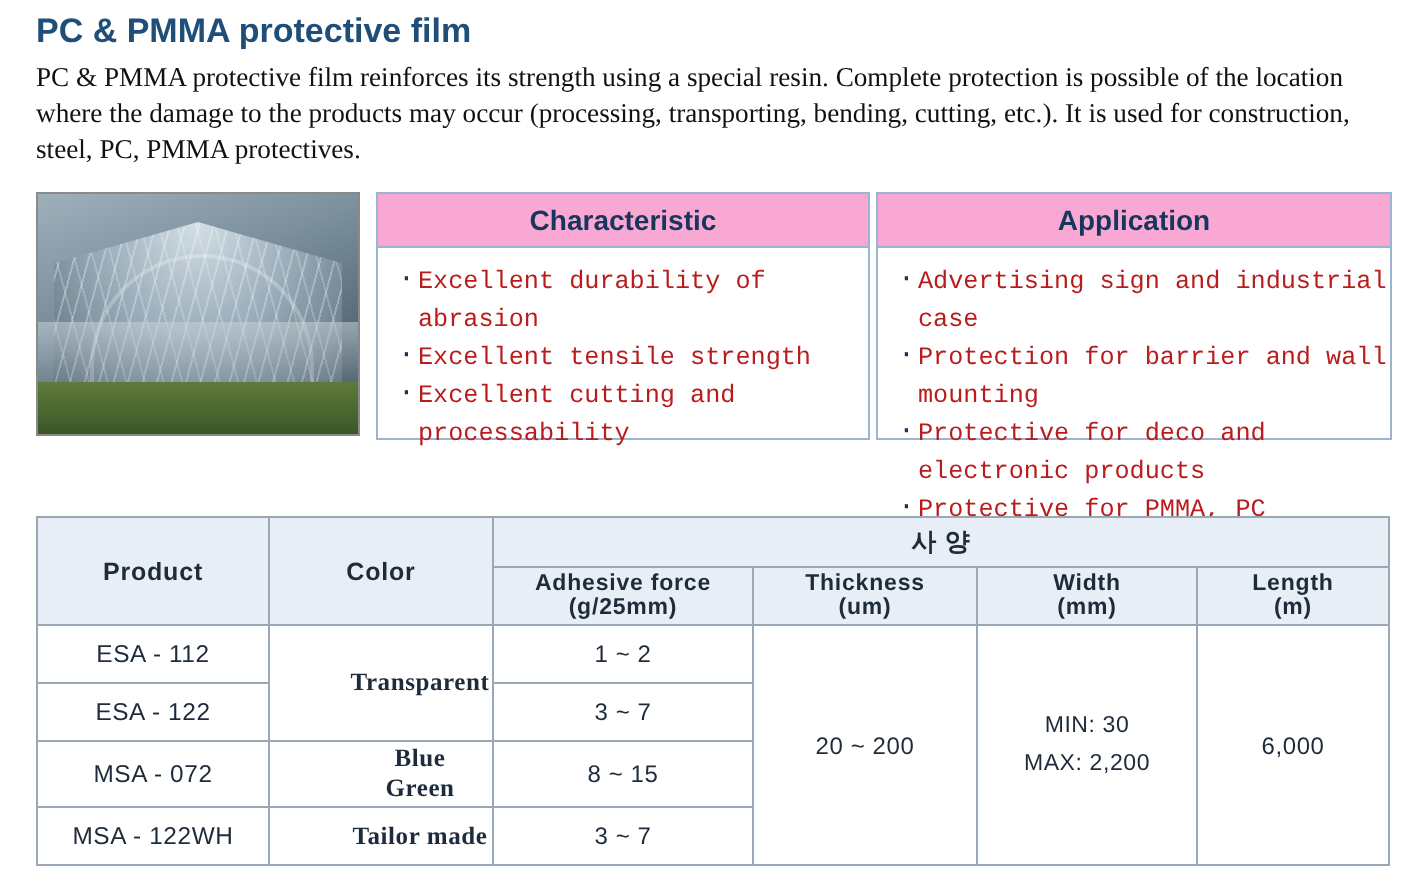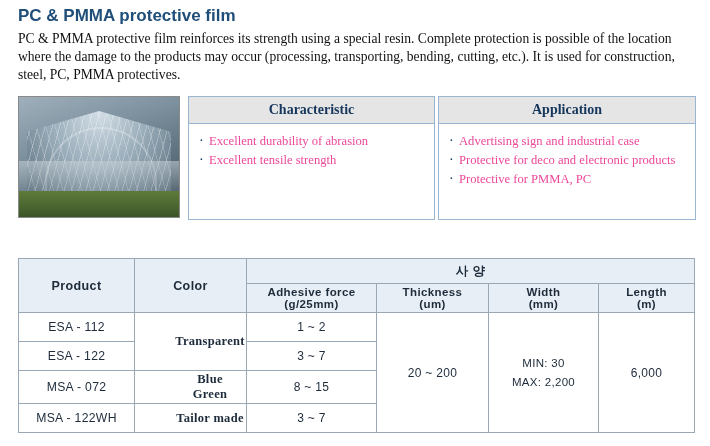--- a/index.html
+++ b/index.html
@@ -64,31 +64,31 @@
   }
 
   
   .fbox{
     position:absolute;
     border:1px solid #9bb4cf;
     background:#ffffff;
   }
   .fbox .fhead{
     height:26px;line-height:26px;text-align:center;
-    background:#e5e5e5;
+    background:#f9a8d4;
     border-bottom:1px solid #9bb4cf;
-    font-family:Liberation Serif, serif;
+    font-family:Liberation Sans, sans-serif;
     font-size:14px;font-weight:bold;color:#16365c;
   }
   .fbox ul{
     list-style:none;margin:0;padding:8px 0 0 10px;
   }
   .fbox li{
-    font-family:Liberation Serif, serif;
-    font-size:12.6px;line-height:19px;color:#ec4899;
+    font-family:Liberation Mono, monospace;
+    font-size:12.6px;line-height:19px;color:#b91c1c;
     padding-left:10px;position:relative;
   }
   .fbox li:before{
     content:"·";position:absolute;left:0;top:-1px;font-size:14px;color:#16365c;
   }
   #fbox-characteristic{left:188px;top:96px;width:245px;height:122px;}
   #fbox-application{left:438px;top:96px;width:256px;height:122px;}
 
   
   .section{
@@ -145,27 +145,29 @@
     <div class="arch"></div>
     <div class="floor"></div>
     <div class="grass"></div>
   </div>
 
   <div class="fbox" id="fbox-characteristic">
     <div class="fhead">Characteristic</div>
     <ul>
       <li>Excellent durability of abrasion</li>
       <li>Excellent tensile strength</li>
+      <li>Excellent cutting and processability</li>
     </ul>
   </div>
 
   <div class="fbox" id="fbox-application">
     <div class="fhead">Application</div>
     <ul>
       <li>Advertising sign and industrial case</li>
+      <li>Protection for barrier and  wall mounting</li>
       <li>Protective for deco and electronic products</li>
       <li>Protective for PMMA, PC</li>
     </ul>
   </div>
 
 
   <table class="spec">
     <colgroup>
       <col style="width:116px">
       <col style="width:112px">

